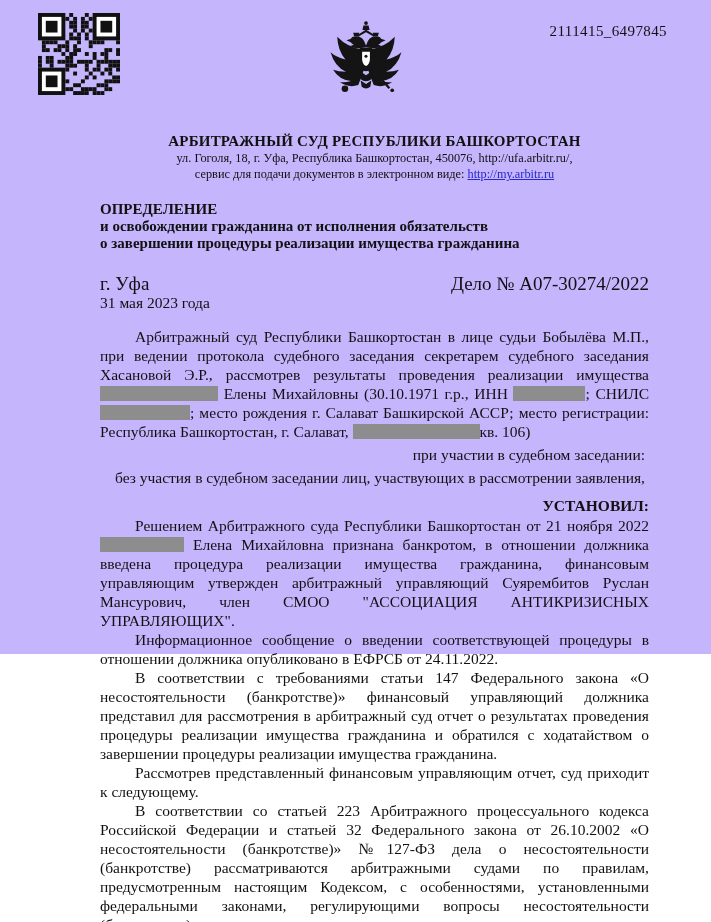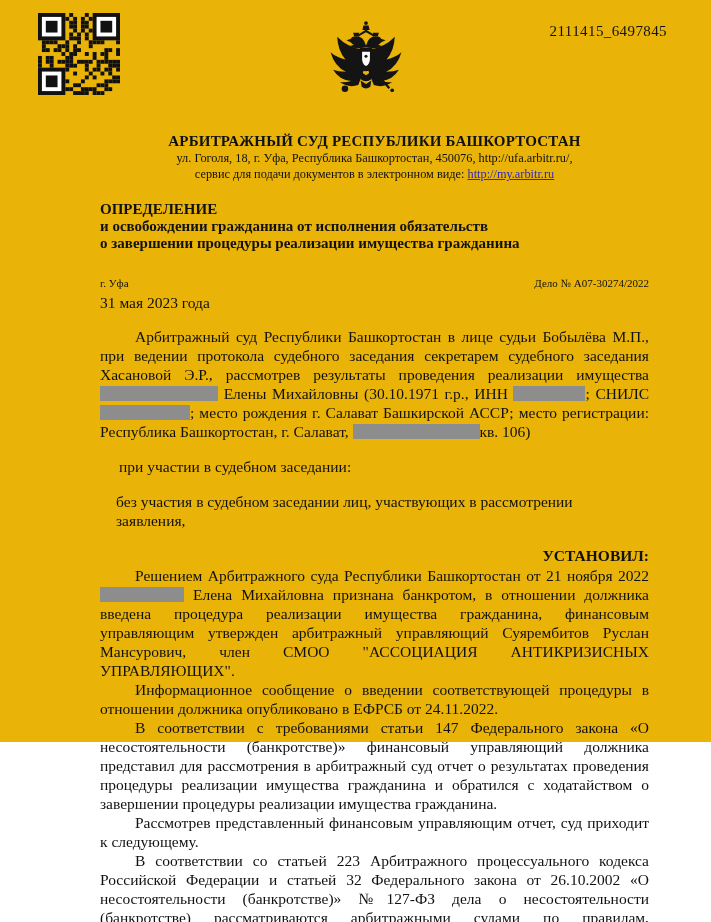--- a/index.html
+++ b/index.html
@@ -1,45 +1,45 @@
 <!DOCTYPE html>
 <html lang="ru"><head>
 <meta charset="utf-8">
 <style>
   html,body{margin:0;padding:0;}
   body{
     width:711px;height:922px;overflow:hidden;
     background:#ffffff;color:#111;
     font-family:"Liberation Serif","DejaVu Serif",serif;
   }
-  .page{position:relative;width:711px;height:742px;background:#eab308;}
+  .page{position:relative;width:711px;height:654px;background:#c4b5fd;}
 
   
   .qr{position:absolute;left:38px;top:13px;width:82px;height:82px;}
   .qr svg{width:82px;height:82px;display:block;}
   .emblem{position:absolute;left:329px;top:20px;width:74px;height:86px;}
   .emblem svg{width:74px;height:86px;display:block;}
   .docnum{position:absolute;top:23px;right:44px;font-size:15px;letter-spacing:.4px;}
 
   
   .content{position:absolute;left:100px;top:132px;width:549px;}
   .court-name{text-align:center;font-weight:bold;font-size:15px;letter-spacing:.2px;line-height:18px;}
   .addr{text-align:center;font-size:12.3px;line-height:15px;margin-top:1px;}
   .link{color:#2727cc;text-decoration:underline;cursor:pointer;}
 
   .title-block{margin-top:19px;}
   .doc-title,.doc-subtitle{text-align:left;font-weight:bold;font-size:15px;line-height:17px;}
 
-  .case-row{display:flex;justify-content:space-between;margin-top:22px;font-size:11px;line-height:19px;}
+  .case-row{display:flex;justify-content:space-between;margin-top:22px;font-size:19px;line-height:19px;}
   .date-line{font-size:15.5px;line-height:19px;}
 
   
   .body-text{margin-top:15px;font-size:15.5px;line-height:19px;text-align:justify;}
   .para{margin:0;text-indent:35px;}
-  .line{margin:16px;text-align:left;text-indent:0;}
+  .line{margin:4px;text-align:right;text-indent:0;}
   .attend{padding-left:3px;}
   .ustanovil{margin:9px 0 1px 0;text-align:right;text-indent:0;font-weight:bold;}
 
   .redact{display:inline-block;background:#8d8d8d;height:15px;vertical-align:-2px;}
   .rw1{width:118px}.rw2{width:72px}.rw3{width:90px}.rw4{width:127px}.rw5{width:96px}.rw6{width:84px}
 </style>
 </head>
 <body>
 
 <div class="page">

